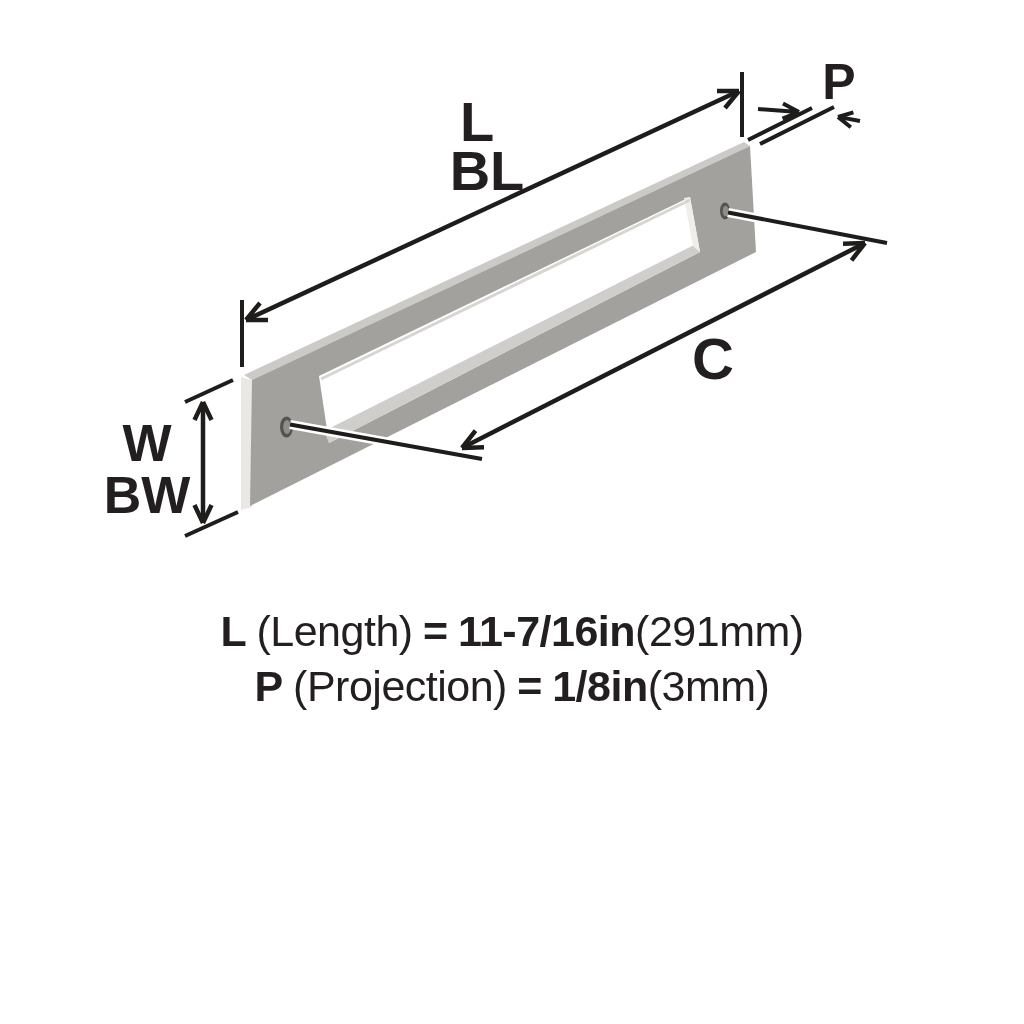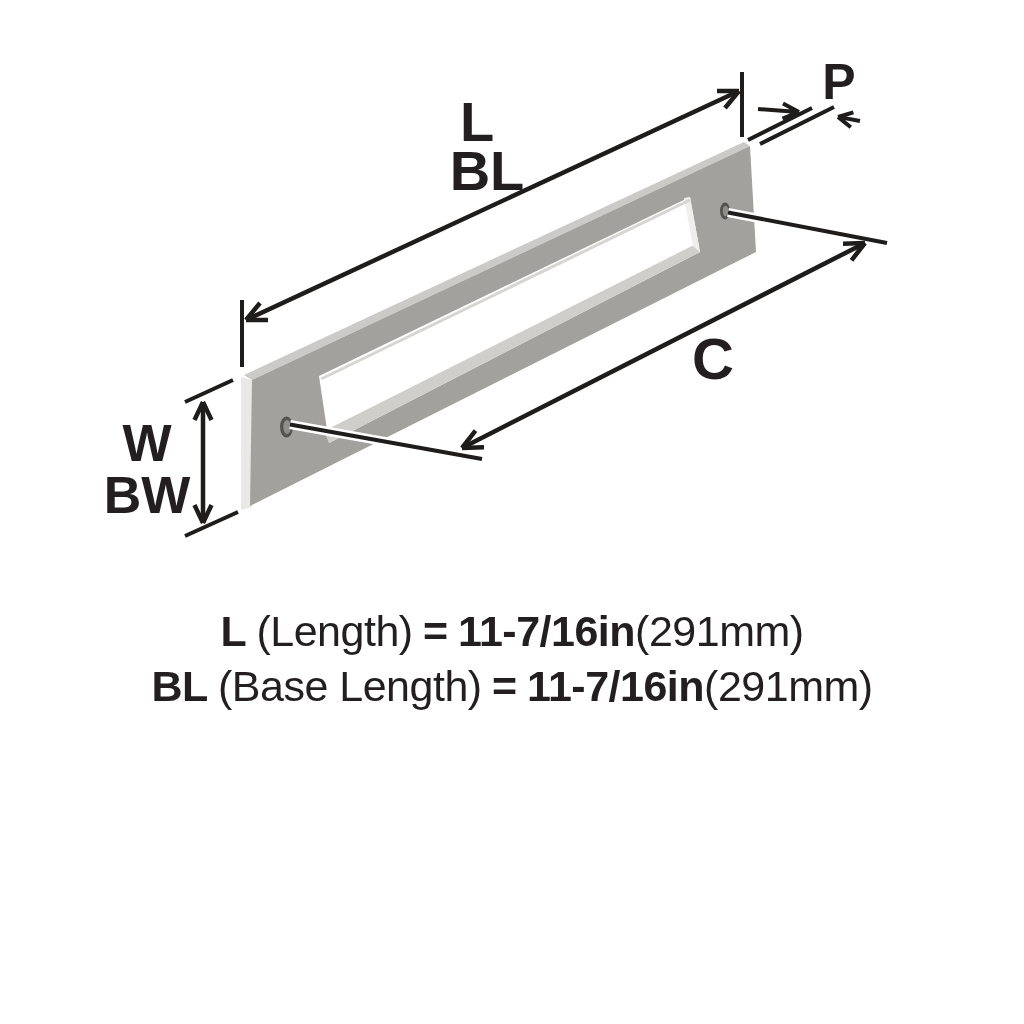--- a/index.html
+++ b/index.html
@@ -109,17 +109,17 @@
     <text class="dim-label" x="713" y="379" font-size="58" text-anchor="middle">C</text>
     <text class="dim-label" x="147" y="461" font-size="52" text-anchor="middle">W</text>
     <text class="dim-label" x="147" y="513" font-size="52" text-anchor="middle">BW</text>
   </svg>
 
   <div class="specs">
     <div class="spec-row">
       <span class="b m">L</span><span class="r m">(Length)</span><span class="b m">=</span><span class="b">11-7/16in</span><span class="r">(291mm)</span>
     </div>
     <div class="spec-row">
-      <span class="b m">BL</span><span class="r m">(Base Length)</span><span class="b m">=</span><span class="b">11-7/16in</span><span class="r">(291mm)</span>
+      <span class="b m">P</span><span class="r m">(Projection)</span><span class="b m">=</span><span class="b">1/8in</span><span class="r">(3mm)</span>
     </div>
   </div>
 
 </div>
 
 </body></html>

